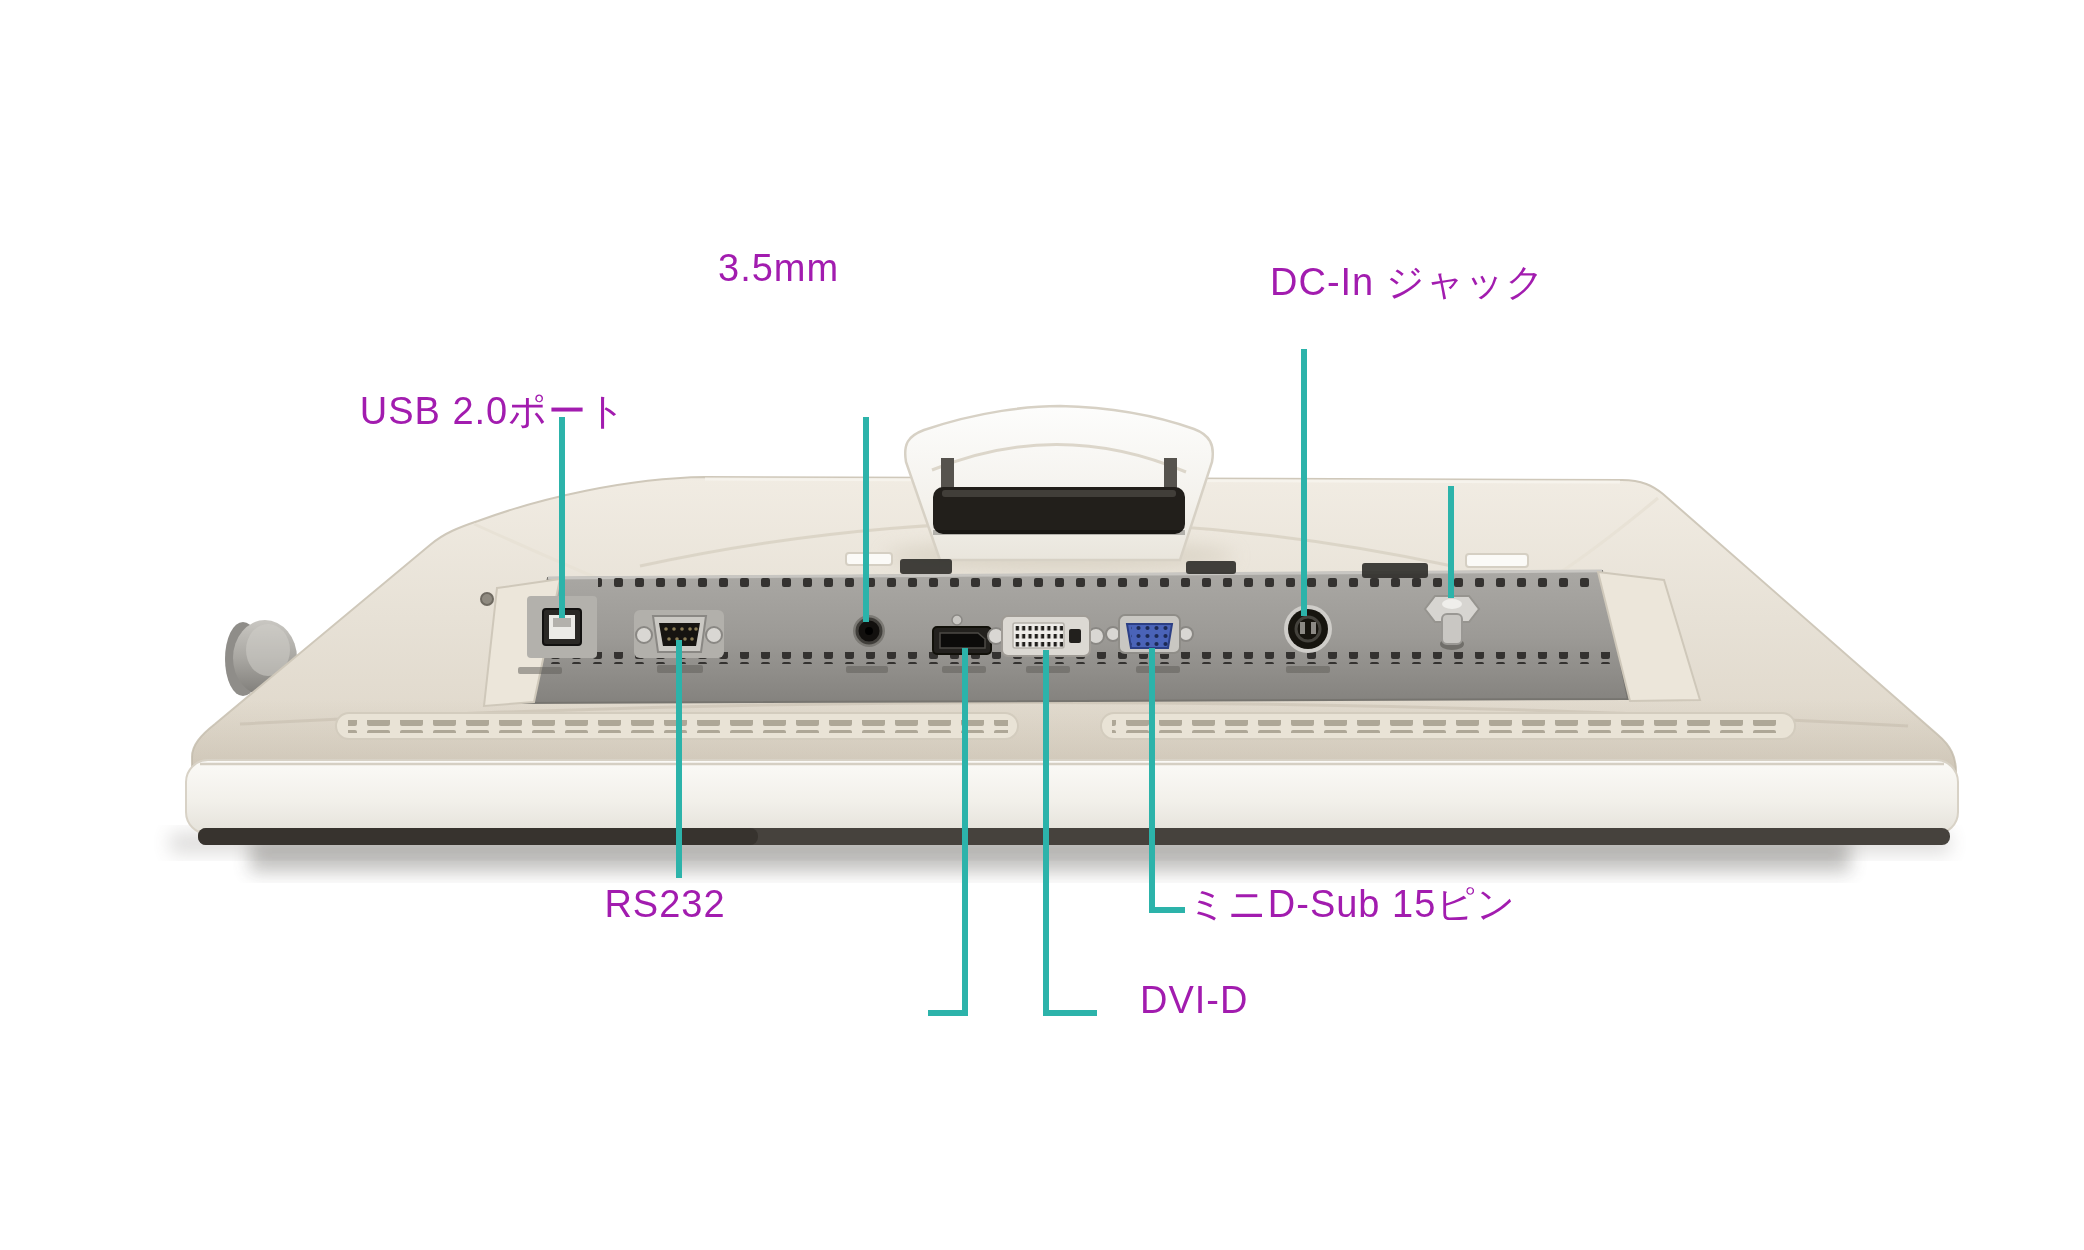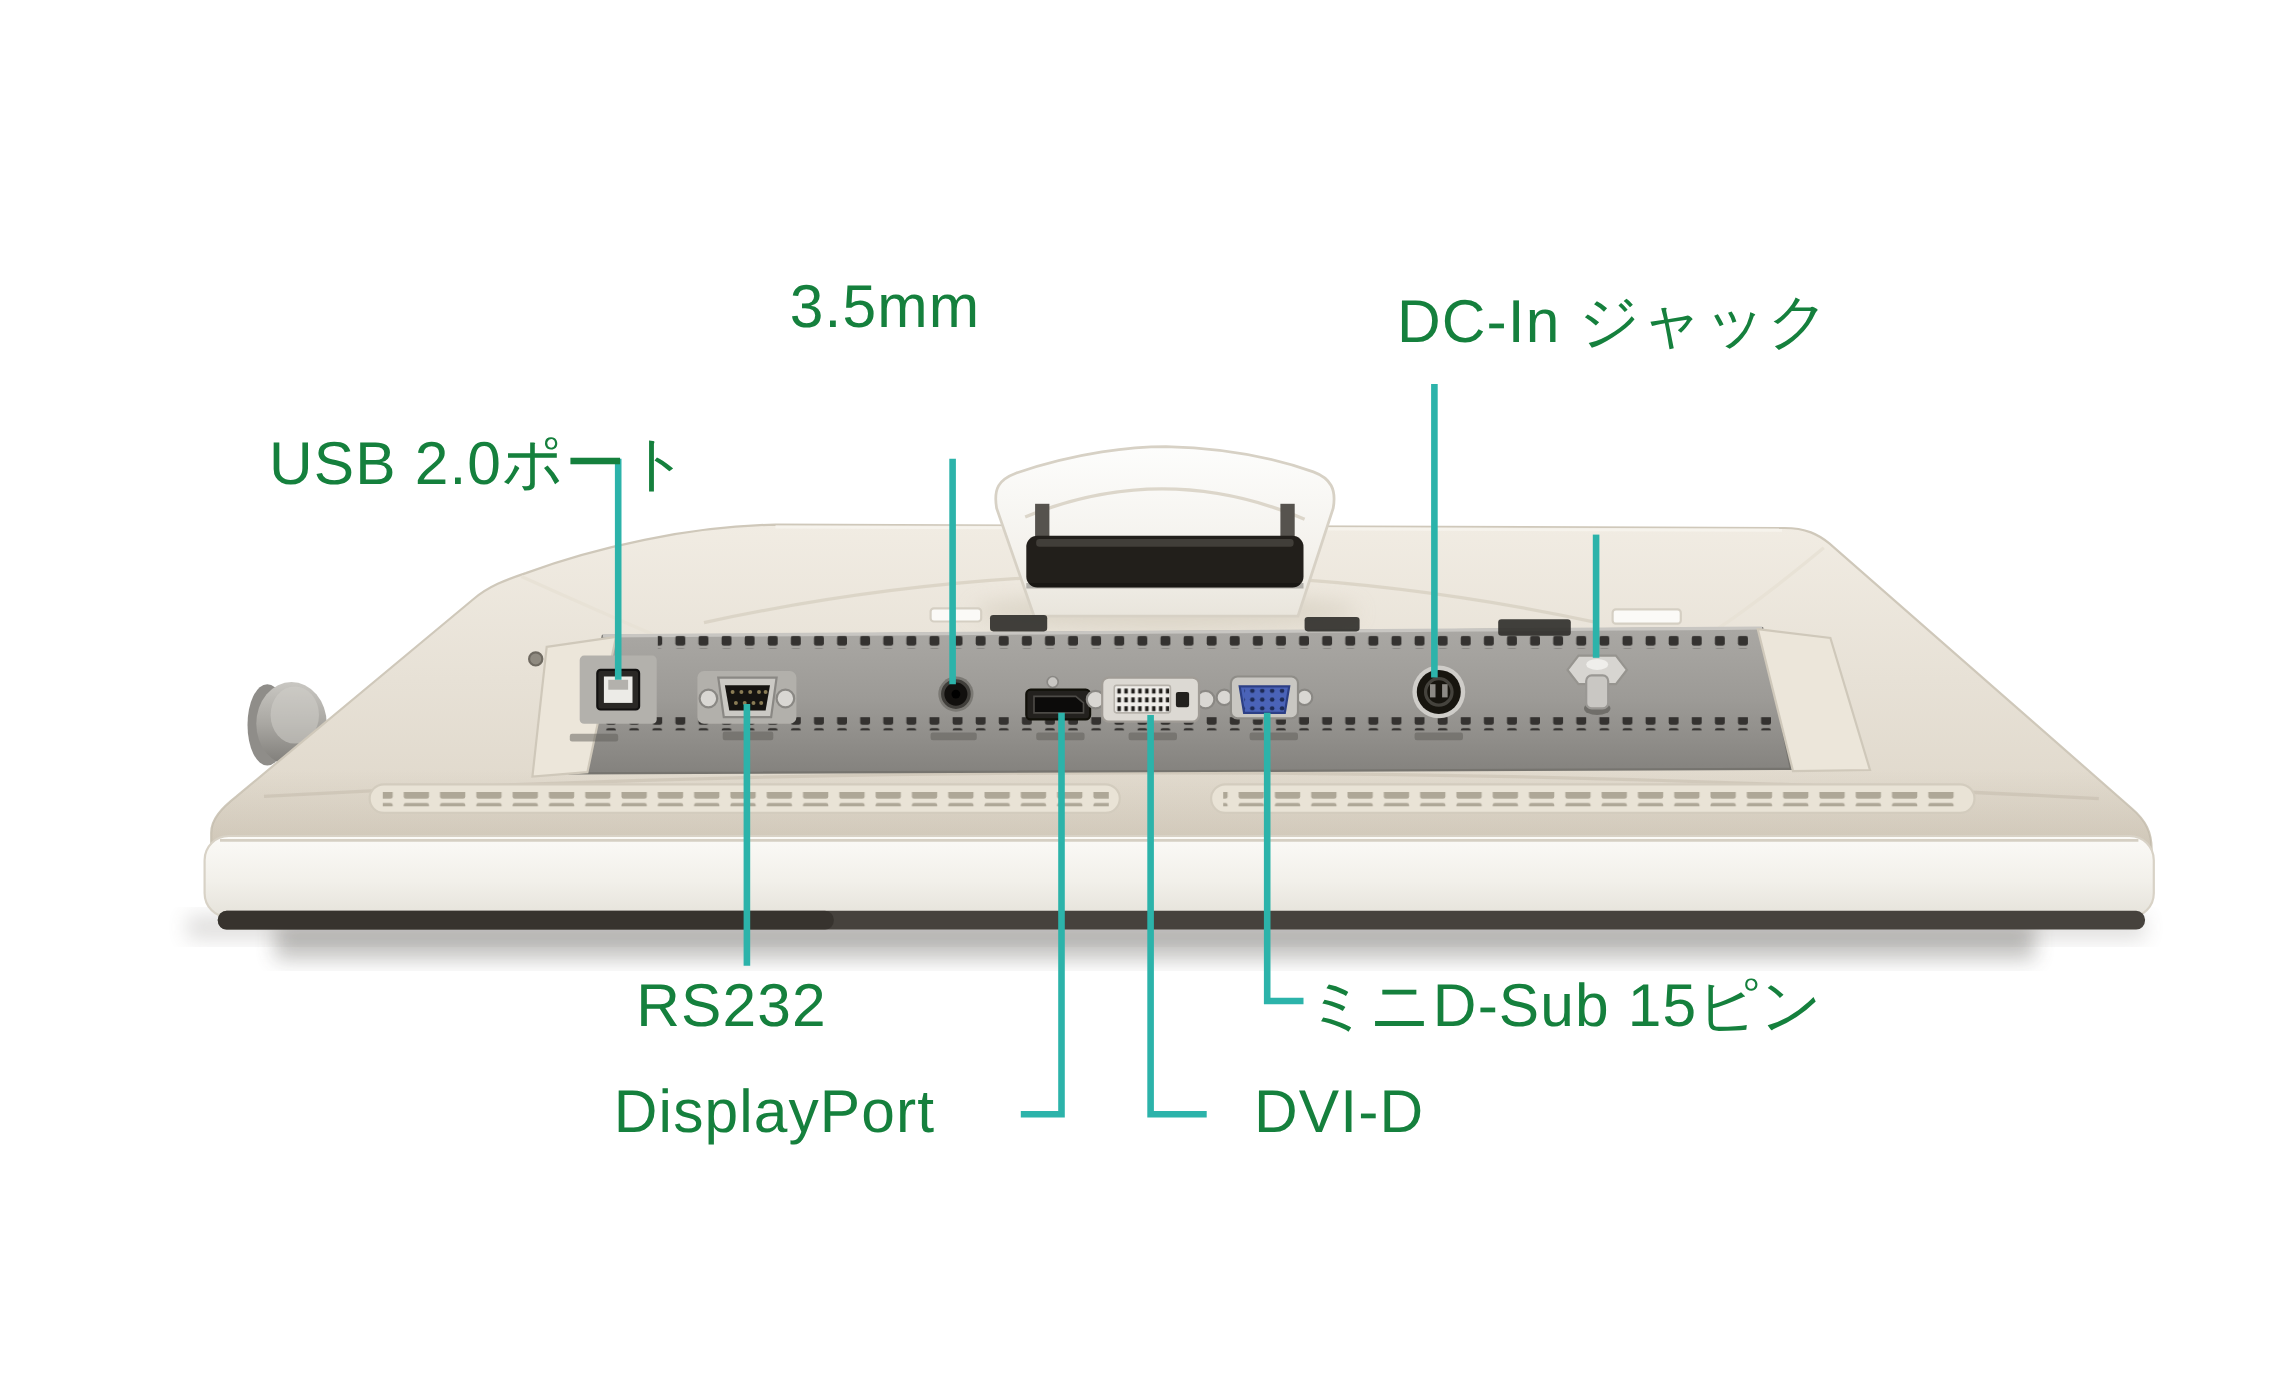--- a/index.html
+++ b/index.html
@@ -1,19 +1,19 @@
 <!DOCTYPE html>
 <html><head>
 <meta charset="utf-8">
 <style>
   html,body{margin:0;padding:0;background:#ffffff;}
   .canvas{position:relative;width:2084px;height:1250px;background:#ffffff;overflow:hidden;
           font-family:"Liberation Sans","DejaVu Sans",sans-serif;}
   .art{position:absolute;left:0;top:0;}
-  .lbl{position:absolute;color:#15803d;font-size:55px;line-height:1.18;letter-spacing:1px;white-space:nowrap;}
+  .lbl{position:absolute;color:#a21caf;font-size:38px;line-height:1.18;letter-spacing:1px;white-space:nowrap;}
   .lbl-usb{right:1457px;top:348px;text-align:right;margin-top:41px;}
   .lbl-audio{left:718px;top:246px;}
   .lbl-dcin{left:1270px;top:260px;}
   .lbl-ground{left:1416px;top:392px;}
   .lbl-rs232{left:665px;top:882px;transform:translateX(-50%);}
   .lbl-dp{left:558px;top:978px;}
   .lbl-dvi{left:1140px;top:978px;}
   .lbl-minidsub{left:1188px;top:882px;}
   .leader{stroke:#2cb3aa;stroke-width:6;fill:none;}
 </style>
@@ -237,16 +237,15 @@
       <polyline class="leader" points="1152,648 1152,910 1185,910"></polyline>
     </g>
   </svg>
 
   <div class="lbl lbl-usb">USB 2.0ポート</div>
   <div class="lbl lbl-audio">
     <div>3.5mm</div>
   </div>
   <div class="lbl lbl-dcin">DC-In ジャック</div>
   <div class="lbl lbl-rs232">RS232</div>
-  <div class="lbl lbl-dp">DisplayPort</div>
   <div class="lbl lbl-dvi">DVI-D</div>
   <div class="lbl lbl-minidsub">ミニD-Sub 15ピン</div>
 </div>
 
 </body></html>

